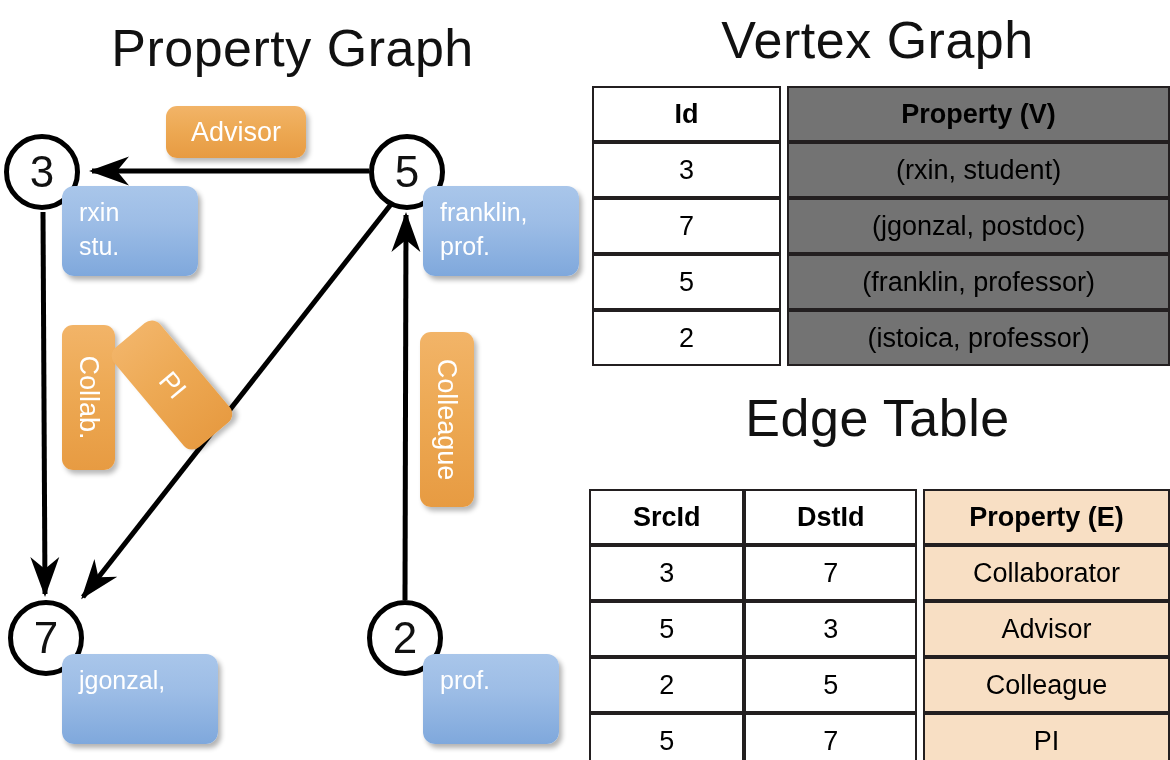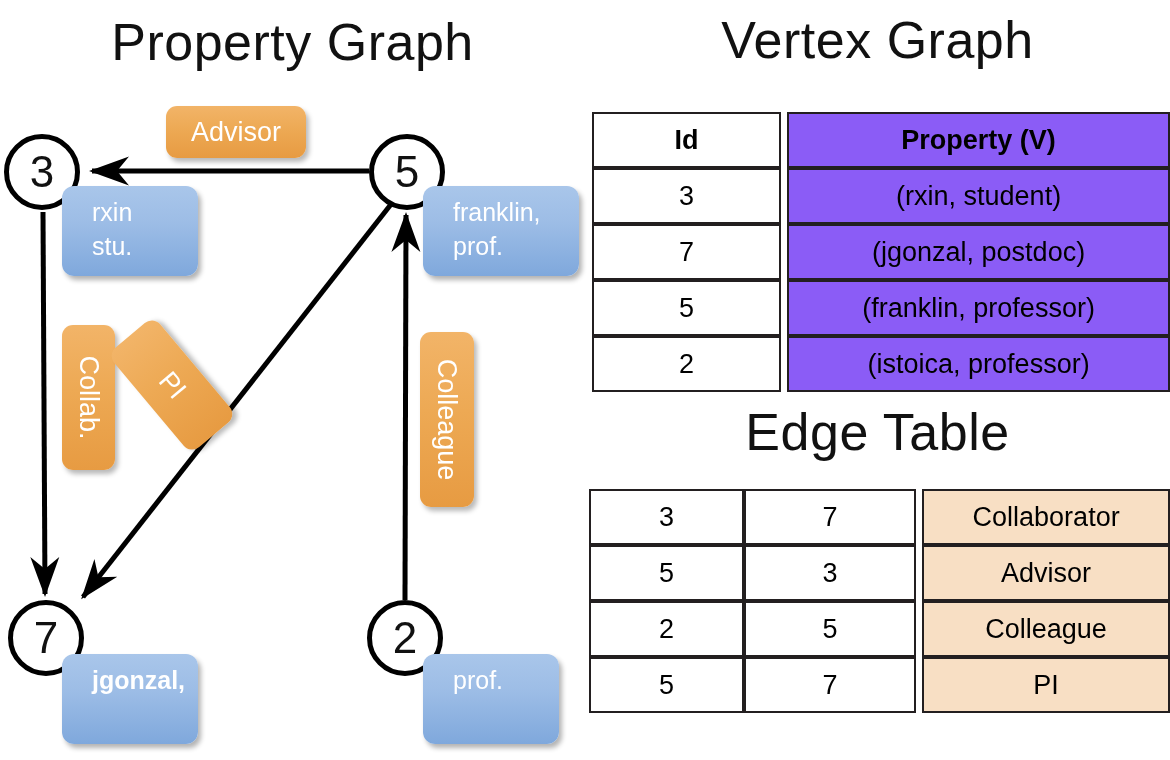--- a/index.html
+++ b/index.html
@@ -22,23 +22,23 @@
     position: absolute;
     font-family: "Liberation Sans", sans-serif;
     font-weight: 300;
     font-size: 52px;
     line-height: 1;
     letter-spacing: 0.5px;
     color: #111111;
     white-space: nowrap;
     text-align: center;
   }
-  #title-property-graph { left: 0px;   top: 16px;  width: 585px; }
+  #title-property-graph { left: 0px;   top: 22px;  width: 585px; }
   #title-vertex-table   { left: 585px; top: 14px;  width: 585px; }
-  #title-edge-table     { left: 585px; top: 406px; width: 585px; }
+  #title-edge-table     { left: 585px; top: 392px; width: 585px; }
 
   
   #graph-panel {
     position: absolute;
     left: 0; top: 0;
     width: 585px; height: 760px;
   }
   #graph-edges {
     position: absolute;
     left: 0; top: 0;
@@ -75,27 +75,27 @@
   .prop-box {
     position: absolute;
     border-radius: 12px;
     background: linear-gradient(to bottom, #A9C6EA 0%, #9DBDE6 40%, #7FA8DC 100%);
     box-shadow: 3px 4px 5px rgba(0,0,0,0.30);
     color: #ffffff;
     font-family: "Liberation Sans", sans-serif;
     font-weight: 300;
     font-size: 25px;
     line-height: 1.35;
-    padding: 10px 30px;
+    padding: 10px 17px;
     box-sizing: border-box;
     z-index: 8;
   }
   #prop-rxin     { left: 62px;  top: 186px; width: 136px; height: 90px; }
   #prop-franklin { left: 423px; top: 186px; width: 156px; height: 90px; }
-  #prop-jgonzal  { left: 62px;  top: 654px; width: 136px; height: 90px; font-weight: bold; }
+  #prop-jgonzal  { left: 62px;  top: 654px; width: 156px; height: 90px; }
   #prop-istoica  { left: 423px; top: 654px; width: 136px; height: 90px; }
   .prop-box .line { display: block; white-space: nowrap; }
 
   
   .edge-label {
     position: absolute;
     border-radius: 11px;
     background: linear-gradient(to bottom, #F2B468 0%, #EDA954 45%, #E79B42 100%);
     box-shadow: 3px 4px 5px rgba(0,0,0,0.28);
     color: #ffffff;
@@ -155,23 +155,23 @@
     font-weight: 700;
     font-size: 27px;
   }
   .data-table td.gapcol {
     border: none;
     background: transparent;
     width: 6px;
     padding: 0;
   }
 
-  #vertex-table { left: 592px; top: 112px; border-radius: 30px; }
+  #vertex-table { left: 592px; top: 86px; border-radius: 30px; }
   #vertex-table td.col-id   { width: 186px; }
-  #vertex-table td.col-prop { width: 380px; background: #8b5cf6; }
+  #vertex-table td.col-prop { width: 380px; background: #737373; }
 
   #edge-table { left: 589px; top: 489px; }
   #edge-table td.col-src { width: 154px; }
   #edge-table td.col-dst { width: 172px; }
   #edge-table td.col-prop { width: 246px; background: #F8DFC4; }
 </style>
 </head>
 <body>
 
 <div class="section-title" id="title-property-graph">Property Graph</div>
@@ -266,20 +266,26 @@
       <td class="col-id">2</td>
       <td class="gapcol"></td>
       <td class="col-prop">(istoica, professor)</td>
     </tr>
   </tbody>
 </table>
 
 <table class="data-table" id="edge-table">
   <tbody>
     <tr>
+      <td class="col-src hdr">SrcId</td>
+      <td class="col-dst hdr">DstId</td>
+      <td class="gapcol"></td>
+      <td class="col-prop hdr">Property (E)</td>
+    </tr>
+    <tr>
       <td class="col-src">3</td>
       <td class="col-dst">7</td>
       <td class="gapcol"></td>
       <td class="col-prop">Collaborator</td>
     </tr>
     <tr>
       <td class="col-src">5</td>
       <td class="col-dst">3</td>
       <td class="gapcol"></td>
       <td class="col-prop">Advisor</td>

